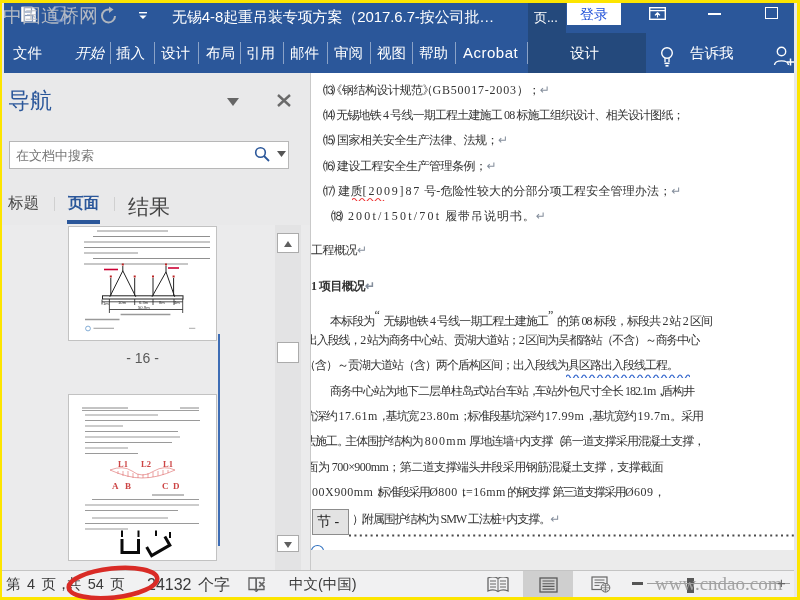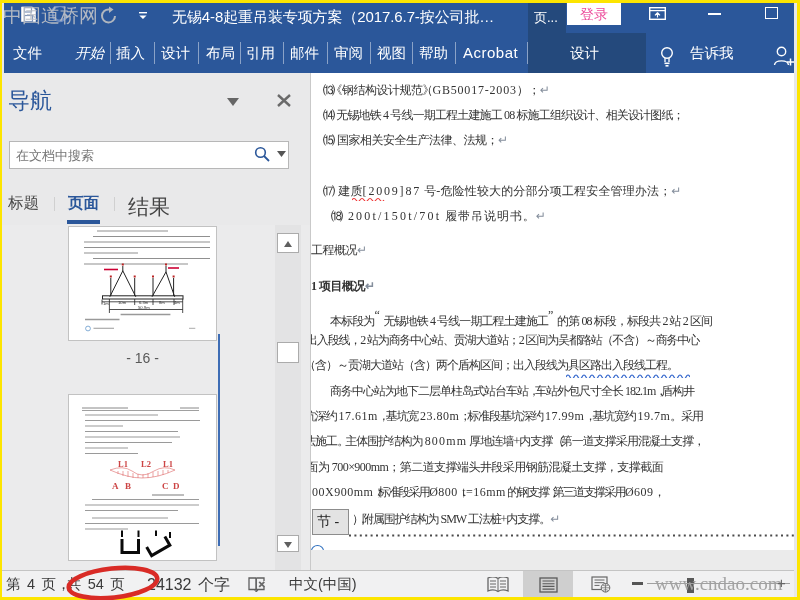--- a/index.html
+++ b/index.html
@@ -28,21 +28,21 @@
 
 <div class="abs" id="titlebar"></div>
 <div class="abs" id="tabrow"></div>
 <div class="abs" id="leftwhite"></div>
 
 <div class="abs" style="left:528px; top:3px; width:38px; height:30px; background:#24497c;"></div>
 <div class="abs" style="left:528px; top:33px; width:118px; height:40px; background:#24497c;"></div>
 
 <div class="abs" style="left:172px; top:8px; color:#fff; font-size:15px; letter-spacing:-0.1px; white-space:nowrap;">无锡4-8起重吊装专项方案（2017.6.7-按公司批…</div>
 <div class="abs" style="left:534px; top:9px; color:#fff; font-size:13px;">页...</div>
-<div class="abs" style="left:567px; top:3px; width:54px; height:22px; background:#fff; color:#ec4899; font-size:14px; text-align:center; line-height:22px;">登录</div>
+<div class="abs" style="left:567px; top:3px; width:54px; height:22px; background:#fff; color:#1d4ed8; font-size:14px; text-align:center; line-height:22px;">登录</div>
 
 <svg class="abs" style="left:52px; top:6px;" width="16" height="18" viewBox="0 0 16 18">
   <path d="M13 2 A7.5 7.5 0 1 0 15 9" fill="none" stroke="#7b97c9" stroke-width="2.6" opacity="0.85"></path>
 </svg>
 <svg class="abs" style="left:20px; top:6px;" width="17" height="17" viewBox="0 0 17 17">
   <path d="M1.5 1 H12.5 L15.5 4 V15.5 H1.5 Z" fill="#fff" stroke="#e8e8e8" stroke-width="0.8"></path>
   <rect x="4.5" y="9.5" width="8" height="6" fill="none" stroke="#8096bb" stroke-width="1.2"></rect>
   <rect x="4.5" y="1.5" width="7" height="4.5" fill="none" stroke="#8096bb" stroke-width="1.2"></rect>
 </svg>
 
@@ -275,20 +275,21 @@
     </svg>
 </div>
 
 <div class="abs" style="left:310px; top:73px; width:1px; height:497px; background:#c9c9c9;"></div>
 
 <div class="abs" id="docarea">
 
   <div class="dline" style="left:12px; top:7px;">⒀<span style="margin-left:-4px">《</span>钢结构设计规范》<span style="margin-left:-13px">（</span><span class="lat" style="letter-spacing:0.8px">GB50017-2003</span>）；<span class="pmark">↵</span></div>
   <div class="dline" style="left:12px; top:32px; letter-spacing:-0.85px;">⒁ 无锡地铁 4 号线一期工程土建施工 08 标施工组织设计、相关设计图纸；</div>
   <div class="dline" style="left:12px; top:57px;">⒂ 国家相关安全生产法律、法规；<span class="pmark">↵</span></div>
+  <div class="dline" style="left:12px; top:83px;">⒃ 建设工程安全生产管理条例；<span class="pmark">↵</span></div>
   <div class="dline" style="left:12px; top:108px; letter-spacing:0.15px;">⒄ 建质<span style="letter-spacing:1.8px">[2009]87</span> 号-危险性较大的分部分项工程安全管理办法；<span class="pmark">↵</span></div>
   <div class="dline" style="left:12px; top:133px; letter-spacing:0.95px;margin-left:8px;">⒅ <span style="letter-spacing:2.2px">200t/150t/70t</span> 履带吊说明书。<span class="pmark">↵</span></div>
   <div class="dline" style="left:-8px; top:167px;">2.工程概况<span class="pmark">↵</span></div>
   <div class="dline" style="left:-8px; top:203px; font-weight:bold;">2.1 项目概况<span class="pmark">↵</span></div>
   <div class="dline" style="left:19px; top:232px; letter-spacing:-0.9px;">本标段为<span style="display:inline-block;width:9px;overflow:hidden">“</span>无锡地铁 4 号线一期工程土建施工<span style="display:inline-block;width:9px;overflow:hidden">”</span>的第 08 标段，标段共 2 站 2 区间</div>
   <div class="dline" style="left:-5px; top:257px; letter-spacing:-1.15px;">出入段线，2 站为商务中心站、贡湖大道站；2 区间为吴都路站（不含）～商务中心</div>
   <div class="dline" style="left:-7px; top:282px; letter-spacing:-1.0px;">（含）～贡湖大道站（含）两个盾构区间；出入段线为具区路出入段线工程。</div>
   <div class="dline" style="left:19px; top:308px; letter-spacing:-1.0px;">商务中心站为地下二层单柱岛式站台车站<span style="margin-right:-4px">，</span>车站外包尺寸全长 182.1m<span style="margin-right:-5px">，</span>盾构井</div>
   <div class="dline" style="left:-7px; top:333px; letter-spacing:-1.15px;">坑深约 <span class="lat">17.61m</span><span style="margin-right:-3px">，</span>基坑宽 <span class="lat">23.80m</span><span style="margin-right:-3px">；</span>标准段基坑深约 <span class="lat">17.99m</span><span style="margin-right:-3px">，</span>基坑宽约 <span class="lat">19.7m</span>。采用</div>
   <div class="dline" style="left:-7px; top:358px; letter-spacing:-0.95px;">法施工<span style="margin-right:-3px">。</span>主体围护结构为 <span style="letter-spacing:1.2px">800mm</span> 厚地连墙+内支撑<span style="margin-right:-3px">（</span>第一道支撑采用混凝土支撑，</div>

